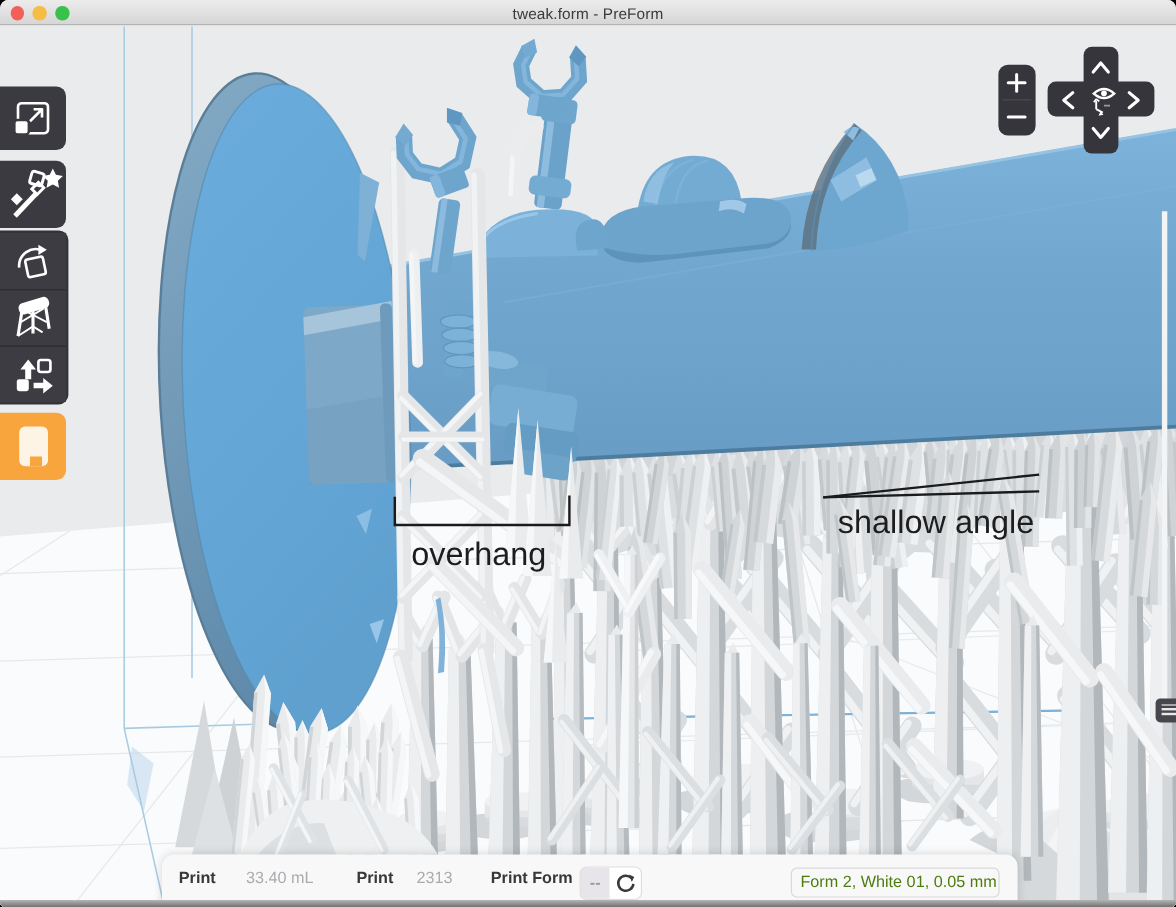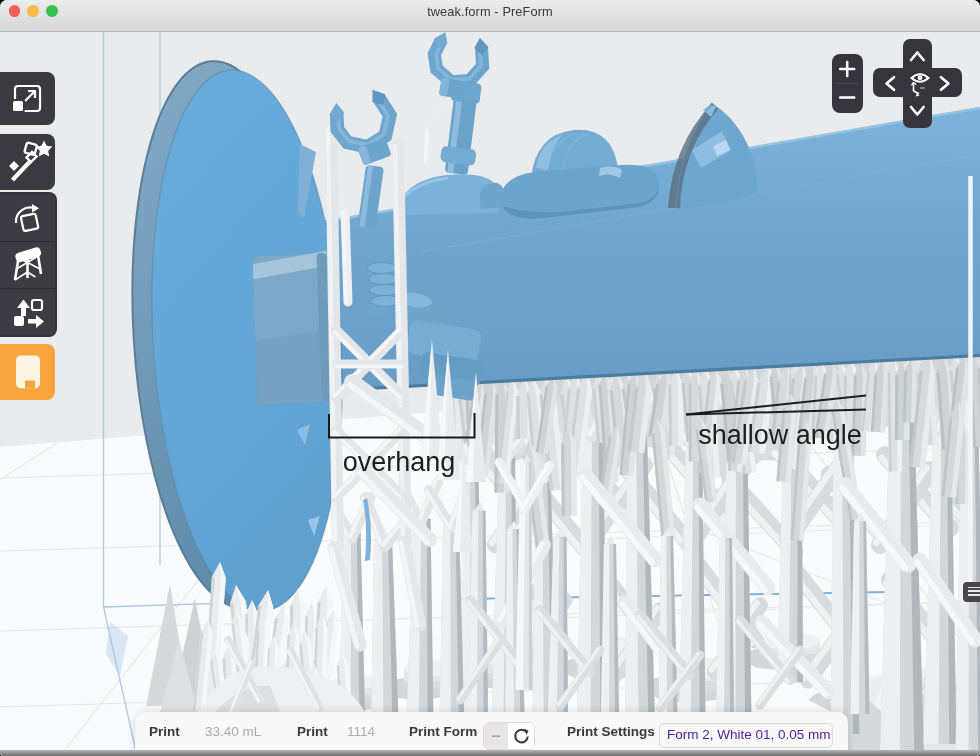--- a/index.html
+++ b/index.html
@@ -1,16 +1,16 @@
 <!DOCTYPE html>
 <html><head><meta charset="utf-8"><style>
 * {margin:0;padding:0;box-sizing:border-box}
 html,body {width:980px;height:756px;background:#000;font-family:"Liberation Sans",sans-serif;overflow:hidden}
 #win {position:relative;width:980px;height:756px;border-radius:7px 7px 4px 4px;overflow:hidden;background:#e9ebed}
-#titlebar {position:absolute;left:0;top:0;width:980px;height:32px;background:linear-gradient(#ececec,#d6d6d6);border-bottom:1px solid #b4b4b4;z-index:30}
+#titlebar {position:absolute;left:0;top:0;width:980px;height:21px;background:linear-gradient(#ececec,#d6d6d6);border-bottom:1px solid #b4b4b4;z-index:30}
 #title {position:absolute;width:100%;text-align:center;top:3.5px;font-size:12.8px;font-weight:400;color:#3a3a3a;letter-spacing:0.1px}
 .tl {position:absolute;top:5px;width:11.5px;height:11.5px;border-radius:50%}
 .toolbtn {position:absolute;left:0;width:55px;background:#3a3a40;border-radius:0 8px 8px 0;z-index:20}
 .tgroup {position:absolute;left:0;width:57px;background:#333339;border-radius:0 8px 8px 0;padding:2px 2px 2px 0;z-index:20}
 .tgb {width:55px;height:47px;position:relative;background:#3c3c42}
 .tgb+.tgb {border-top:1px solid #2c2c31}
 #navzoom {position:absolute;left:832px;top:54px;width:30.5px;height:58.5px;background:#35353b;border-radius:8px;z-index:20}
 .npad {position:absolute;background:#35353b;border-radius:7px;z-index:20}
 #navarrows {position:absolute;left:873px;top:39px;z-index:21}
 #bottombar {position:absolute;left:134.5px;top:712px;width:713.5px;height:44px;background:#f8f8f8;border-radius:10px 10px 0 0;box-shadow:0 0 8px rgba(0,0,0,0.15);font-size:13.5px;z-index:25;white-space:nowrap}
@@ -835,32 +835,31 @@
     <path d="M40.5,52 l5.5,2.8" stroke-width="1.6"></path>
     <path d="M42.5,57.5 l1.5,-3.6 2.6,2.8 Z" fill="#fff" stroke="none"></path>
     <path d="M47,49 h5" stroke="#9a9a9e" stroke-width="1.6"></path>
   </g>
 </svg>
 
 <div id="bottombar">
   <span class="blabel" style="left:14.5px">Print</span>
   <span class="bval" style="left:70.5px">33.40 mL</span>
   <span class="blabel" style="left:162.5px">Print</span>
-  <span class="bval" style="left:212.5px">1114</span>
+  <span class="bval" style="left:212.5px">2313</span>
   <span class="blabel" style="left:274.5px">Print Form</span>
   <span style="left:348.5px;top:10px;height:28px;display:inline-flex;border:1px solid #ddd;border-radius:6px;overflow:hidden">
     <span style="position:static;width:24px;height:26px;line-height:26px;background:#e7e5e9;color:#9a9aa2;text-align:center;font-weight:700">--</span>
     <span style="position:static;width:26px;height:26px;background:#fff;display:flex;align-items:center;justify-content:center">
       <svg width="17" height="17" viewBox="0 0 17 17">
             <path d="M13.2,3.8 A6.3,6.3 0 1 0 14.8,8.5" fill="none" stroke="#3a3a3a" stroke-width="2.1"></path>
             <path d="M10.8,1.0 l4.5,1.3 -1.3,4.5 Z" fill="#3a3a3a" transform="rotate(10 12.8 3.9)"></path>
           </svg>
     </span>
   </span>
-  <span class="blabel" style="left:432.5px">Print Settings</span>
-  <span style="left:524.5px;top:10.5px;width:174px;height:25px;line-height:22px;padding:0 7px;border:1.5px solid #d9d9d9;border-radius:5px;color:#4c1d95">Form 2, White 01, 0.05 mm</span>
+  <span style="left:524.5px;top:10.5px;width:174px;height:25px;line-height:22px;padding:0 7px;border:1.5px solid #d9d9d9;border-radius:5px;color:#4d7c0f">Form 2, White 01, 0.05 mm</span>
 </div>
 <div id="hamb">
       <div></div>
       <div></div>
       <div></div>
     </div>
 <div id="btmedge"></div>
 </div>
 </body></html>

